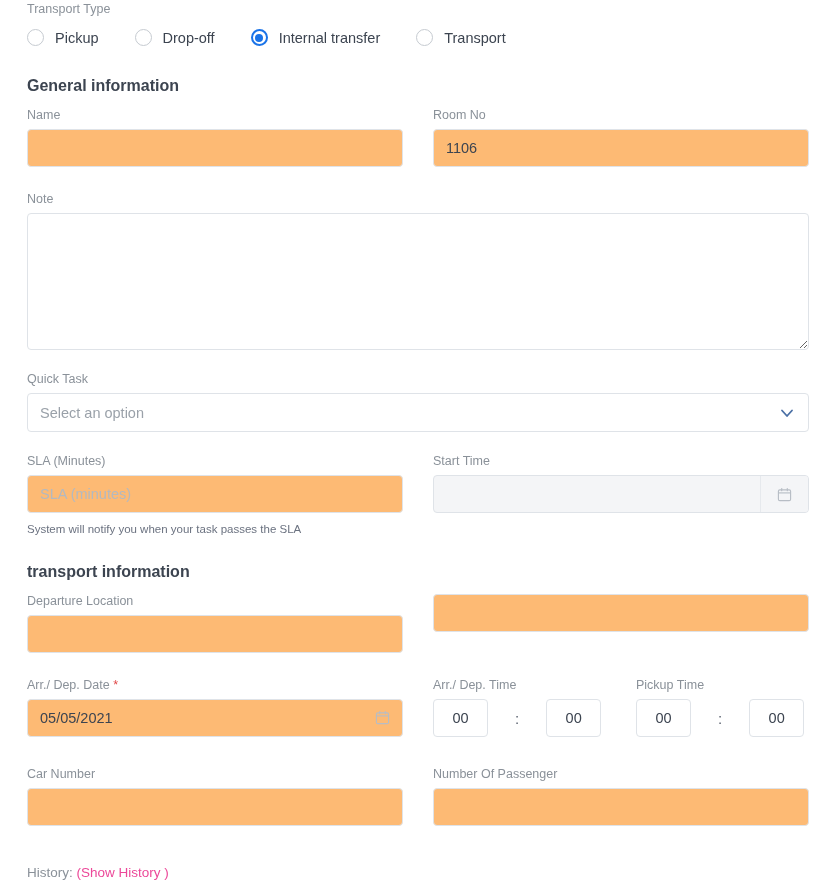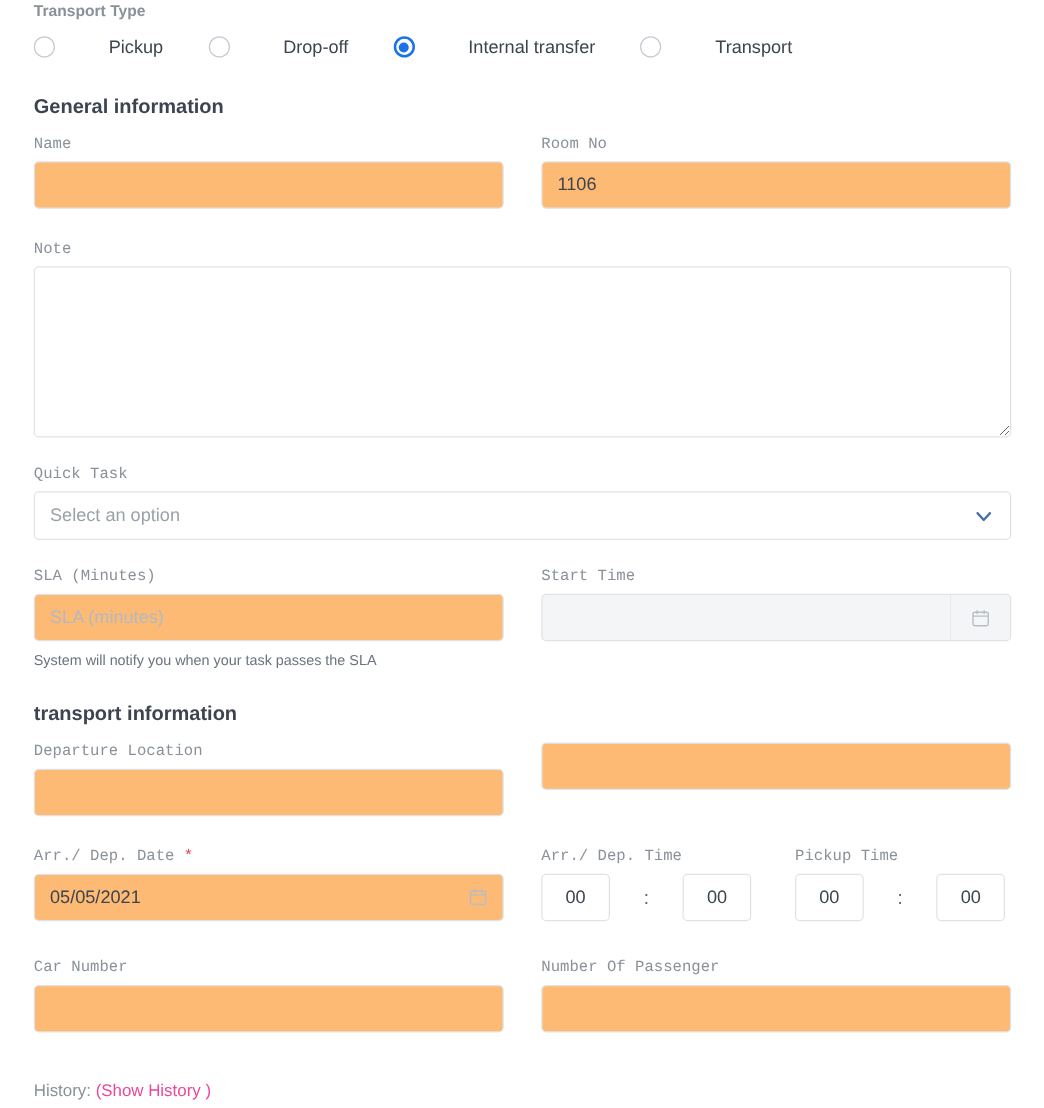--- a/index.html
+++ b/index.html
@@ -19,57 +19,54 @@
     position: relative;
     width: 835px;
     height: 886px;
     padding: 0 27px;
   }
   .field-label {
     font-size: 12.5px;
     color: #8a9199;
     margin-bottom: 7px;
     line-height: 14px;
-    font-family: Liberation Mono, monospace;
   }
   .field-label .req {
     color: #e04646;
     font-size: 12.5px;
   }
   .section-title {
     font-size: 16px;
     font-weight: bold;
     color: #3c4450;
     margin: 0;
     line-height: 20px;
   }
 
   
   .transport-type-label {
     position: absolute;
     top: 2px;
     left: 27px;
     font-size: 12.5px;
     color: #8a9199;
-    font-weight: bold;
   }
   .radio-row {
     position: absolute;
     top: 29px;
     left: 27px;
     display: flex;
     align-items: center;
     gap: 0px;
   }
   .radio-item {
     display: flex;
     align-items: center;
     margin-right: 36px;
     cursor: pointer;
-    gap: 32px;
   }
   .radio-item:last-child { margin-right: 0; }
   .radio-circle {
     width: 17px;
     height: 17px;
     border-radius: 50%;
     border: 1.6px solid #c6cbd1;
     background: #fff;
     display: inline-block;
     position: relative;

